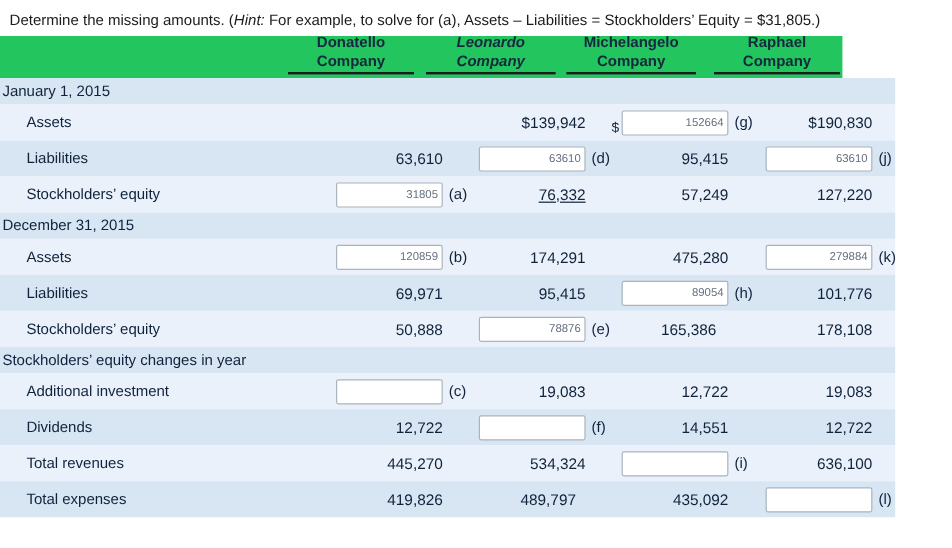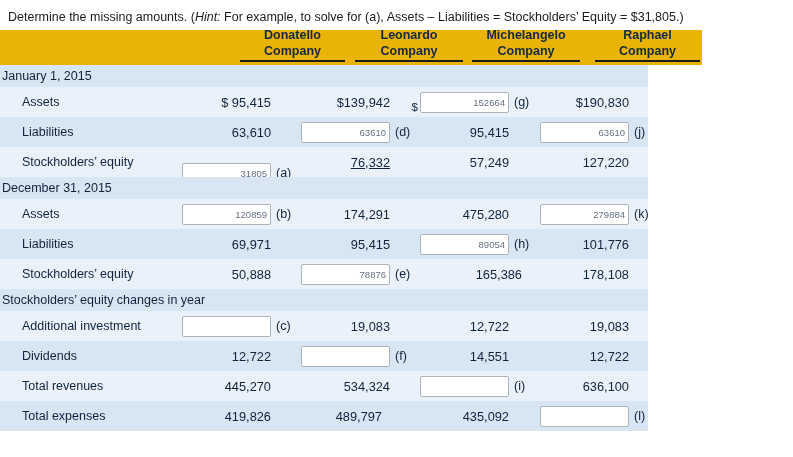--- a/index.html
+++ b/index.html
@@ -20,34 +20,34 @@
   }
   .instruction em { font-style:italic; }
   .worksheet {
     position:relative;
     width:702px;
     margin-top:0;
   }
   .thead {
     position:relative;
     height:35px;
-    background:#eab308;
+    background:#22c55e;
   }
   .th {
     position:absolute;
     bottom:3px;
     text-align:center;
     font-weight:bold;
     font-size:12.5px;
     line-height:1.3;
     color:#14293e;
     border-bottom:2px solid #1c1c1c;
     padding-bottom:1px;
   }
-  .row { position:relative; width:648px; }
+  .row { position:relative; width:702px;padding-left:44px; }
   .row.dark  { background:#d8e5f3; }
   .row.light { background:#eaf1fa; }
   .row.section { height:22px; }
   .row.data    { height:30px; }
   .row .label {
     position:absolute; left:22px; top:50%;
     transform:translateY(-50%);
     font-size:12.5px;
     white-space:nowrap;
     color:#10233c;
@@ -91,42 +91,39 @@
 <div class="instruction">
   <span>Determine the missing amounts. (</span><em>Hint:</em><span> For example, to solve for (a), Assets – Liabilities = Stockholders’ Equity = $31,805.)</span>
 </div>
 
 <div class="worksheet">
   <div class="thead">
       <div class="th" style="left: 240px; width: 105px;">
     <div>Donatello</div>
     <div>Company</div>
   </div>
-      <div class="th" style="left: 355px; width: 108px;">
+      <div class="th" style="left: 355px; width: 108px; font-style: italic;">
     <div>Leonardo</div>
     <div>Company</div>
   </div>
       <div class="th" style="left: 472px; width: 108px; text-align: center;">
     <div>Michelangelo</div>
     <div>Company</div>
   </div>
       <div class="th" style="left: 595px; width: 105px;">
     <div>Raphael</div>
     <div>Company</div>
   </div>
     </div>
   <div>
       <div class="row section dark">
     <span class="label">January 1, 2015</span>
   </div>
       <div class="row data light">
     <span class="label">Assets</span>
-  <span class="cell" style="right: 377px;">
-    <span class="num">$ 95,415</span>
-  </span>
         <span class="cell" style="right: 258px;">
     <span class="num">$139,942</span>
   </span>
         <span class="cell" style="right: 139px;">
     <span class="prefix">$</span>
     <input type="text" value="152664" style="">
     <span class="tag">(g)</span>
   </span>
         <span class="cell" style="right: 19px;">
     <span class="num">$190,830</span>
@@ -146,21 +143,21 @@
     <span class="num">95,415</span>
   </span>
         <span class="cell" style="right: 19px;">
 
     <input type="text" value="63610" style="">
     <span class="tag">(j)</span>
   </span>
       </div>
       <div class="row data light">
     <span class="label">Stockholders’ equity</span>
-  <span class="cell" style="right: 377px; margin-top: 11px;">
+  <span class="cell" style="right: 377px;">
 
     <input type="text" value="31805" style="">
     <span class="tag">(a)</span>
   </span>
         <span class="cell" style="right: 258px; text-decoration: underline;">
     <span class="num">76,332</span>
   </span>
         <span class="cell" style="right: 139px;">
     <span class="num">57,249</span>
   </span>
@@ -210,21 +207,21 @@
       <div class="row data light">
     <span class="label">Stockholders’ equity</span>
   <span class="cell" style="right: 377px;">
     <span class="num">50,888</span>
   </span>
         <span class="cell" style="right: 258px;">
 
     <input type="text" value="78876" style="">
     <span class="tag">(e)</span>
   </span>
-        <span class="cell" style="right: 126px;">
+        <span class="cell" style="right: 149px;">
     <span class="num">165,386</span>
   </span>
         <span class="cell" style="right: 19px;">
     <span class="num">178,108</span>
   </span>
       </div>
       <div class="row section dark">
     <span class="label">Stockholders’ equity changes in year</span>
   </div>
       <div class="row data light">

